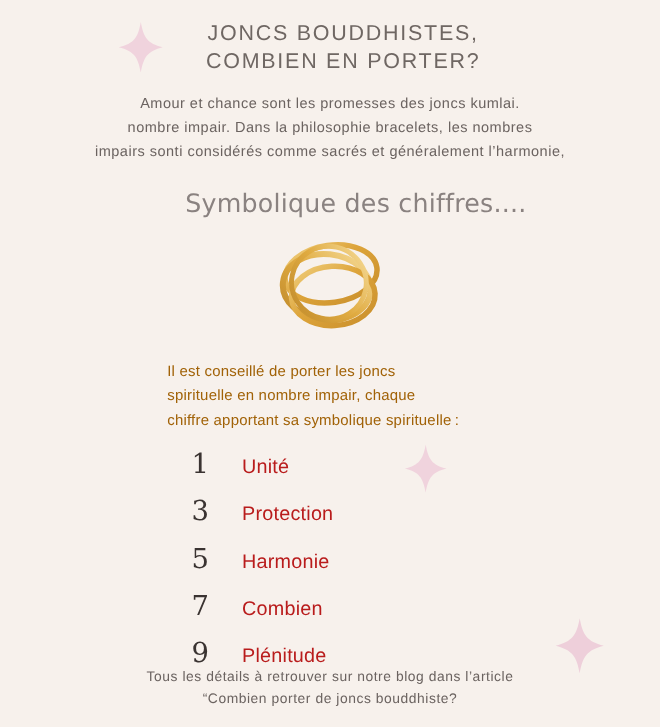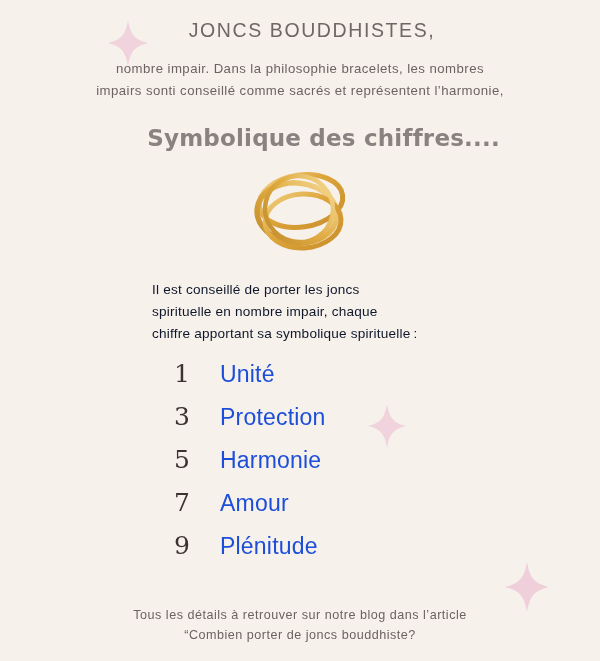--- a/index.html
+++ b/index.html
@@ -61,21 +61,21 @@
     color: #6b6360;
   }
   .intro .line { display: block; }
 
   
   .subtitle {
     margin: 24px 0 0 0;
     text-align: center;
     font-family: "DejaVu Sans", sans-serif;
     font-size: 23px;
-    font-weight: 700;
+    font-weight: 400;
     letter-spacing: 0.2px;
     color: #8a8280;
     padding-left: 47px;
   }
 
   
   .bangles-wrap {
     margin-top: 10px;
     display: flex;
     justify-content: center;
@@ -83,21 +83,21 @@
     height: 104px;
   }
 
   
   .advice {
     margin: 14px auto 0 auto;
     width: 300px;
     font-size: 13.6px;
     line-height: 1.62;
     letter-spacing: 0.2px;
-    color: #0f172a;
+    color: #a16207;
     text-align: left;
     padding-left: 4px;
   }
   .advice .line { display: block; }
 
   
   .list {
     margin: 14px auto 0 auto;
     width: 300px;
     padding-left: 24px;
@@ -110,22 +110,22 @@
   }
   .list-num {
     width: 46px;
     font-family: "DejaVu Serif", serif;
     font-size: 25px;
     color: #3a3331;
     text-align: left;
     font-weight: 400;
   }
   .list-label {
-    font-size: 23px;
-    color: #1d4ed8;
+    font-size: 18px;
+    color: #b91c1c;
     letter-spacing: 0.2px;
   }
 
   
   .footer {
     position: absolute;
     left: 0;
     right: 0;
     bottom: 16px;
     text-align: center;
@@ -154,25 +154,27 @@
   </div>
 
   <div class="sparkle sparkle-br">
     <svg width="44" height="50" viewBox="0 0 44 50" aria-hidden="true">
       <path d="M22 0 C24.8 15.2 28.6 21.2 44 25 C28.6 28.8 24.8 34.8 22 50 C19.2 34.8 15.4 28.8 0 25 C15.4 21.2 19.2 15.2 22 0 Z" fill="#eecfda"></path>
     </svg>
   </div>
 
   <h1 class="title">
     <span class="line">JONCS BOUDDHISTES,</span>
+    <span class="line">COMBIEN EN PORTER?</span>
   </h1>
 
   <p class="intro">
+    <span class="line">Amour et chance sont les promesses des joncs kumlai.</span>
     <span class="line">nombre impair. Dans la philosophie bracelets, les nombres</span>
-    <span class="line">impairs sonti conseillé comme sacrés et représentent l’harmonie,</span>
+    <span class="line">impairs sonti considérés comme sacrés et généralement l’harmonie,</span>
   </p>
 
   <h2 class="subtitle">Symbolique des chiffres....</h2>
 
   <div class="bangles-wrap">
     <svg width="130" height="100" viewBox="0 0 130 100" aria-hidden="true">
       <defs>
         <linearGradient id="gold1" x1="0" y1="0" x2="1" y2="1">
           <stop offset="0%" stop-color="#f0cf7e"></stop>
           <stop offset="45%" stop-color="#dda43a"></stop>
@@ -207,21 +209,21 @@
     <div class="list-item">
       <span class="list-num">3</span>
       <span class="list-label">Protection</span>
     </div>
     <div class="list-item">
       <span class="list-num">5</span>
       <span class="list-label">Harmonie</span>
     </div>
     <div class="list-item">
       <span class="list-num">7</span>
-      <span class="list-label">Amour</span>
+      <span class="list-label">Combien</span>
     </div>
     <div class="list-item">
       <span class="list-num">9</span>
       <span class="list-label">Plénitude</span>
     </div>
   </div>
 
   <div class="footer">
     <span class="line">Tous les détails à retrouver sur notre blog dans l’article</span>
     <span class="line">“Combien porter de joncs bouddhiste?</span>

